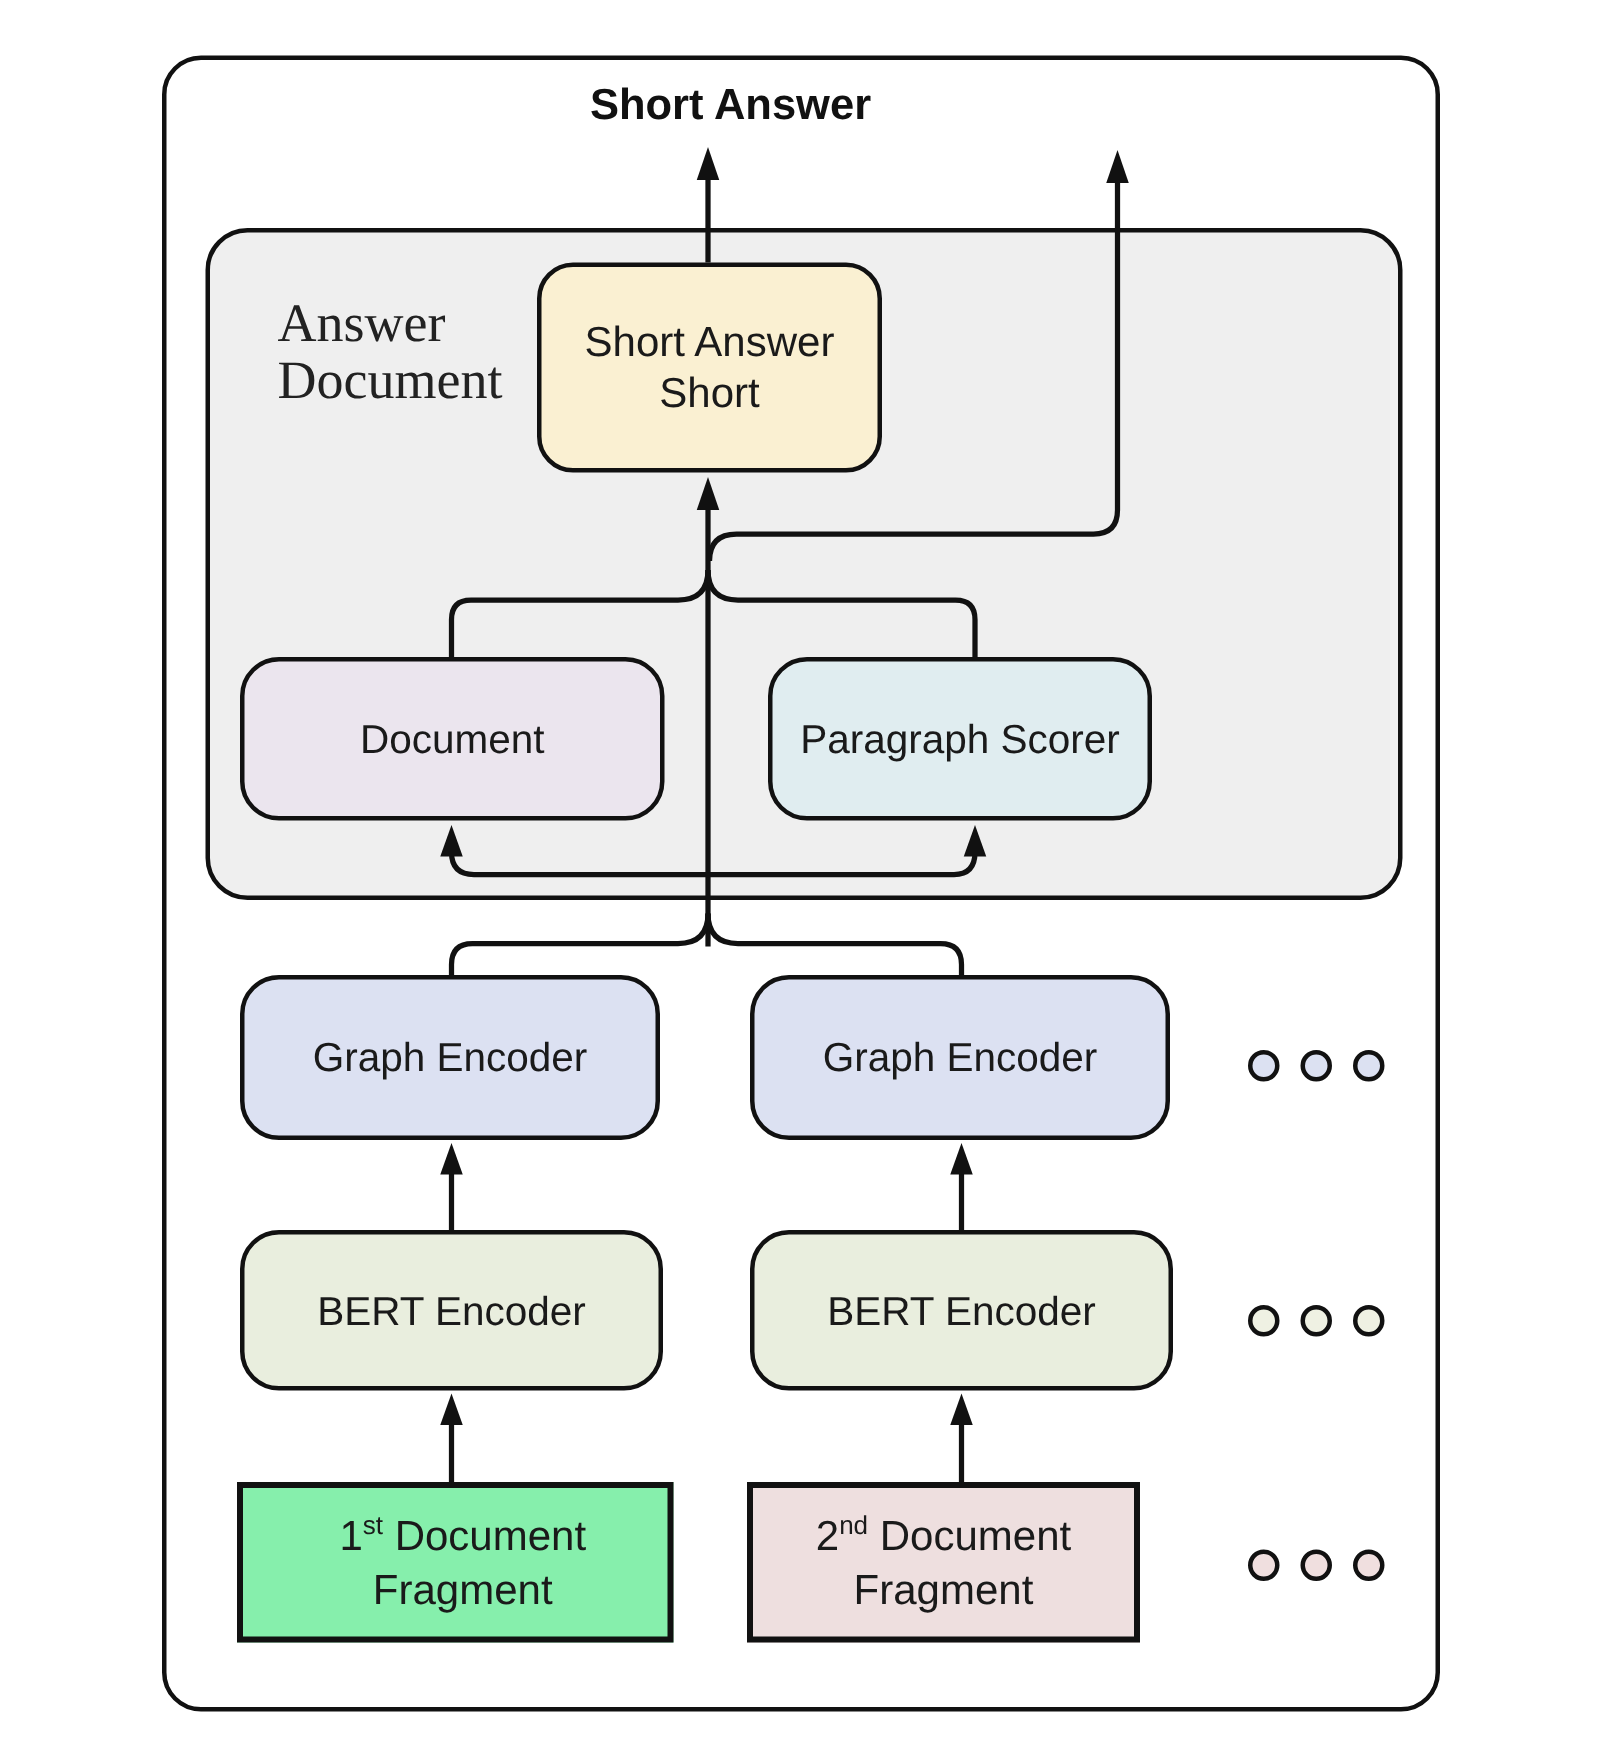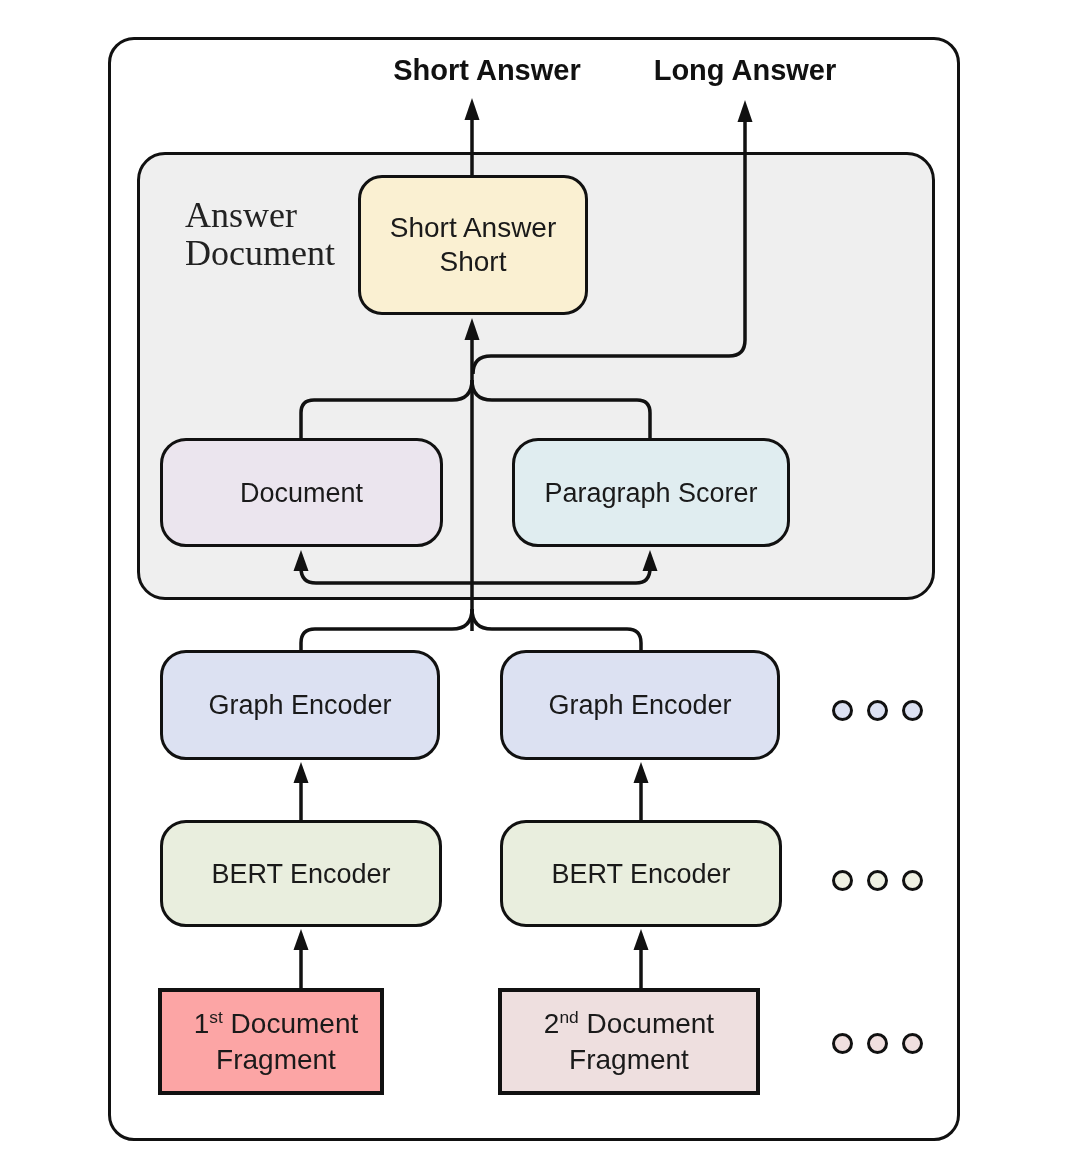--- a/index.html
+++ b/index.html
@@ -20,26 +20,26 @@
   svg.connectors polygon{fill:#111;stroke:none;}
   .node{
     position:absolute;z-index:4;box-sizing:border-box;
     border:3px solid #111;border-radius:26px;
     display:flex;flex-direction:column;align-items:center;justify-content:center;
     font-size:27px;line-height:34px;color:#1a1a1a;text-align:center;
   }
   .node.rect{border-radius:0;border-width:4px;font-size:28px;line-height:36px;}
   .n-sas{left:358px;top:175px;width:230px;height:140px;background:#faf0d2;border-radius:24px;font-size:28px;}
   .n-dfs{left:160px;top:438px;width:283px;height:109px;background:#ebe5ee;}
-  .n-ps{left:512px;top:438px;width:278px;height:109px;background:#e0edf0;}
+  .n-ps{left:512px;top:438px;width:256px;height:109px;background:#e0edf0;}
   .n-ge1{left:160px;top:650px;width:280px;height:110px;background:#dce1f2;}
   .n-ge2{left:500px;top:650px;width:280px;height:110px;background:#dce1f2;}
   .n-be1{left:160px;top:820px;width:282px;height:107px;background:#e9eede;}
   .n-be2{left:500px;top:820px;width:282px;height:107px;background:#e9eede;}
-  .n-f1{left:158px;top:988px;width:226px;height:107px;background:#fca5a5;padding-left:10px;}
+  .n-f1{left:158px;top:988px;width:291px;height:107px;background:#86efac;padding-left:10px;}
   .n-f2{left:498px;top:988px;width:262px;height:107px;background:#eedfdf;}
   sup{font-size:0.62em;line-height:0;}
   .out-label{
     position:absolute;top:52px;width:300px;z-index:5;
     font-weight:700;font-size:29px;line-height:36px;text-align:center;color:#111;
   }
   .out-short{left:337px;}
   .out-long{left:595px;}
   .panel-label{
     position:absolute;left:185px;top:196px;z-index:5;
@@ -55,21 +55,20 @@
   .dot-frag{background:#f0dfdf;}
 </style>
 </head>
 <body>
 
 <div id="canvas">
 
   <div class="outer-frame"></div>
 
   <div class="out-label out-short">Short Answer</div>
-  <div class="out-label out-long">Long Answer</div>
 
   <div class="selection-panel"></div>
 
   <div class="panel-label">
     <div>Answer</div>
     <div>Document</div>
   </div>
 
   <svg class="connectors" width="1080" height="1173" viewBox="0 0 1080 1173">
 

